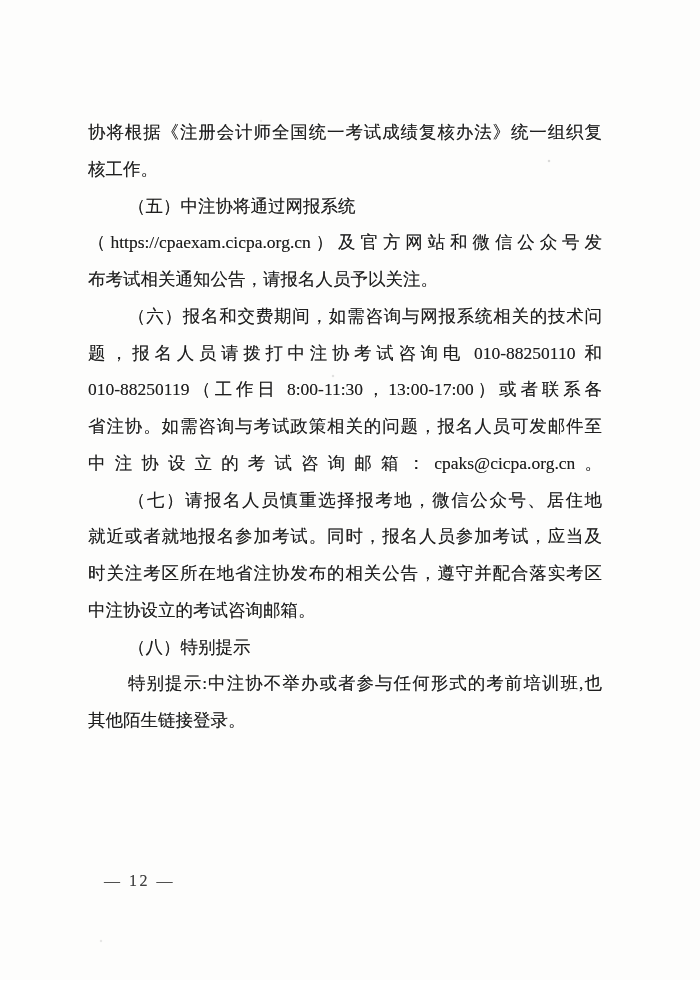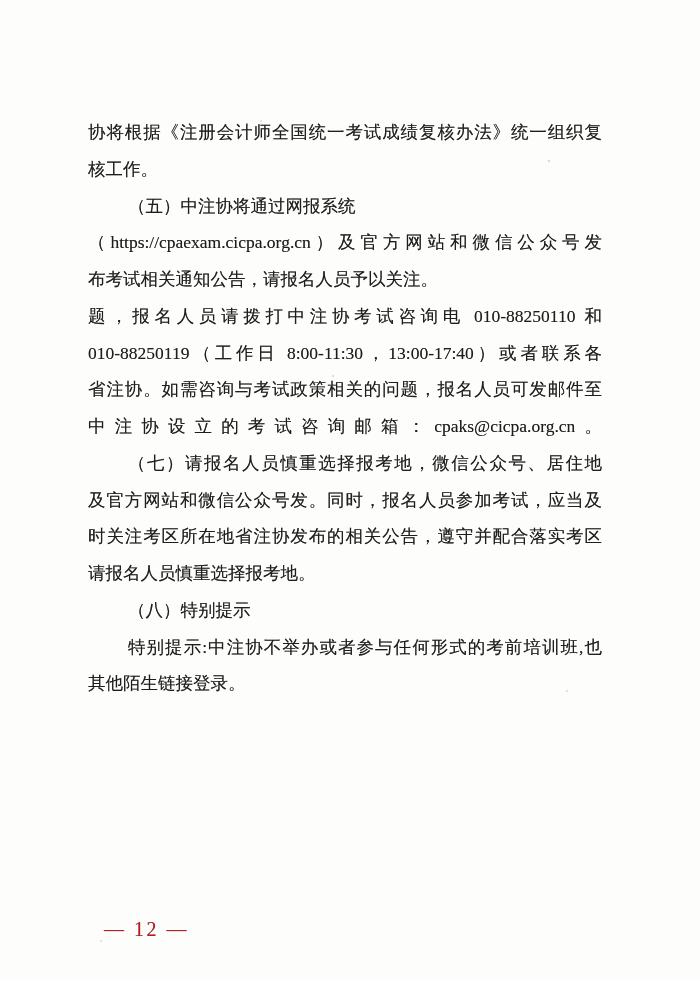--- a/index.html
+++ b/index.html
@@ -33,24 +33,24 @@
   }
   .line.justify {
     text-align-last: justify;
   }
   .line.indent {
     text-indent: 40px;
   }
   .page-footer {
     position: absolute;
     left: 104px;
-    top: 918px;
-    font-size: 20px;
+    top: 872px;
+    font-size: 16px;
     letter-spacing: 2.5px;
-    color: #b91c1c;
+    color: #404040;
     text-shadow: 0 0 0.5px rgba(60, 60, 60, 0.5);
   }
   .edge-artifact {
     position: absolute;
     right: 1px;
     top: 6px;
     width: 2.5px;
     height: 515px;
     background: repeating-linear-gradient(
       to bottom,
@@ -79,28 +79,29 @@
 <body>
 
 <div class="page">
 
   <div class="text-block">
       <div class="line justify">协将根据《注册会计师全国统一考试成绩复核办法》统一组织复</div>
       <div class="line">核工作。</div>
       <div class="line indent">（五）中注协将通过网报系统</div>
       <div class="line justify">（https://cpaexam.cicpa.org.cn）及官方网站和微信公众号发</div>
       <div class="line">布考试相关通知公告，请报名人员予以关注。</div>
+      <div class="line justify indent">（六）报名和交费期间，如需咨询与网报系统相关的技术问</div>
       <div class="line justify">题，报名人员请拨打中注协考试咨询电 010-88250110 和</div>
-      <div class="line justify">010-88250119（工作日 8:00-11:30，13:00-17:40）或者联系各</div>
+      <div class="line justify">010-88250119（工作日 8:00-11:30，13:00-17:00）或者联系各</div>
       <div class="line justify">省注协。如需咨询与考试政策相关的问题，报名人员可发邮件至</div>
       <div class="line justify">中注协设立的考试咨询邮箱：cpaks@cicpa.org.cn。</div>
       <div class="line justify indent">（七）请报名人员慎重选择报考地，微信公众号、居住地</div>
-      <div class="line justify">及官方网站和微信公众号发。同时，报名人员参加考试，应当及</div>
+      <div class="line justify">就近或者就地报名参加考试。同时，报名人员参加考试，应当及</div>
       <div class="line justify">时关注考区所在地省注协发布的相关公告，遵守并配合落实考区</div>
-      <div class="line">请报名人员慎重选择报考地。</div>
+      <div class="line">中注协设立的考试咨询邮箱。</div>
       <div class="line indent">（八）特别提示</div>
       <div class="line justify indent">特别提示:中注协不举办或者参与任何形式的考前培训班,也</div>
       <div class="line">其他陌生链接登录。</div>
     </div>
 
   <div class="page-footer">
     <span>— 12 —</span>
   </div>
 
   <div class="edge-artifact"></div>

